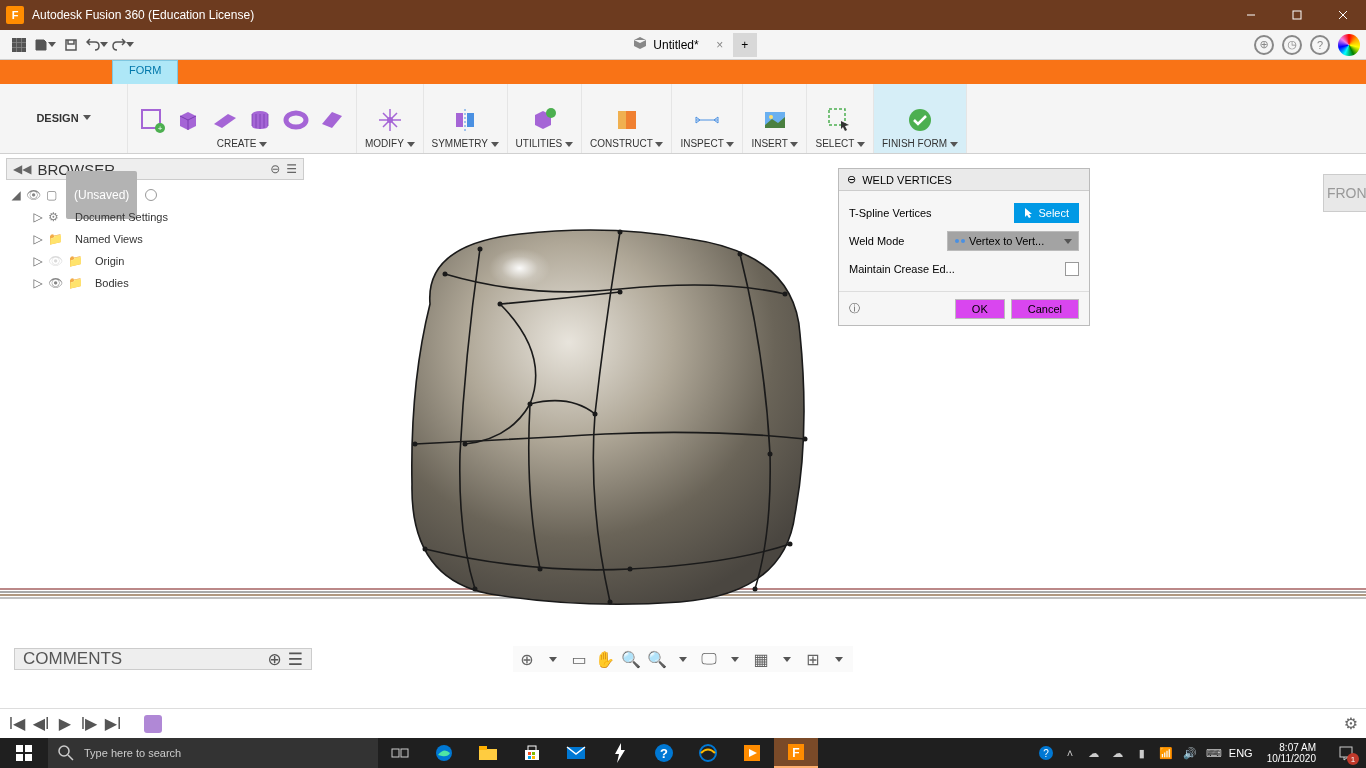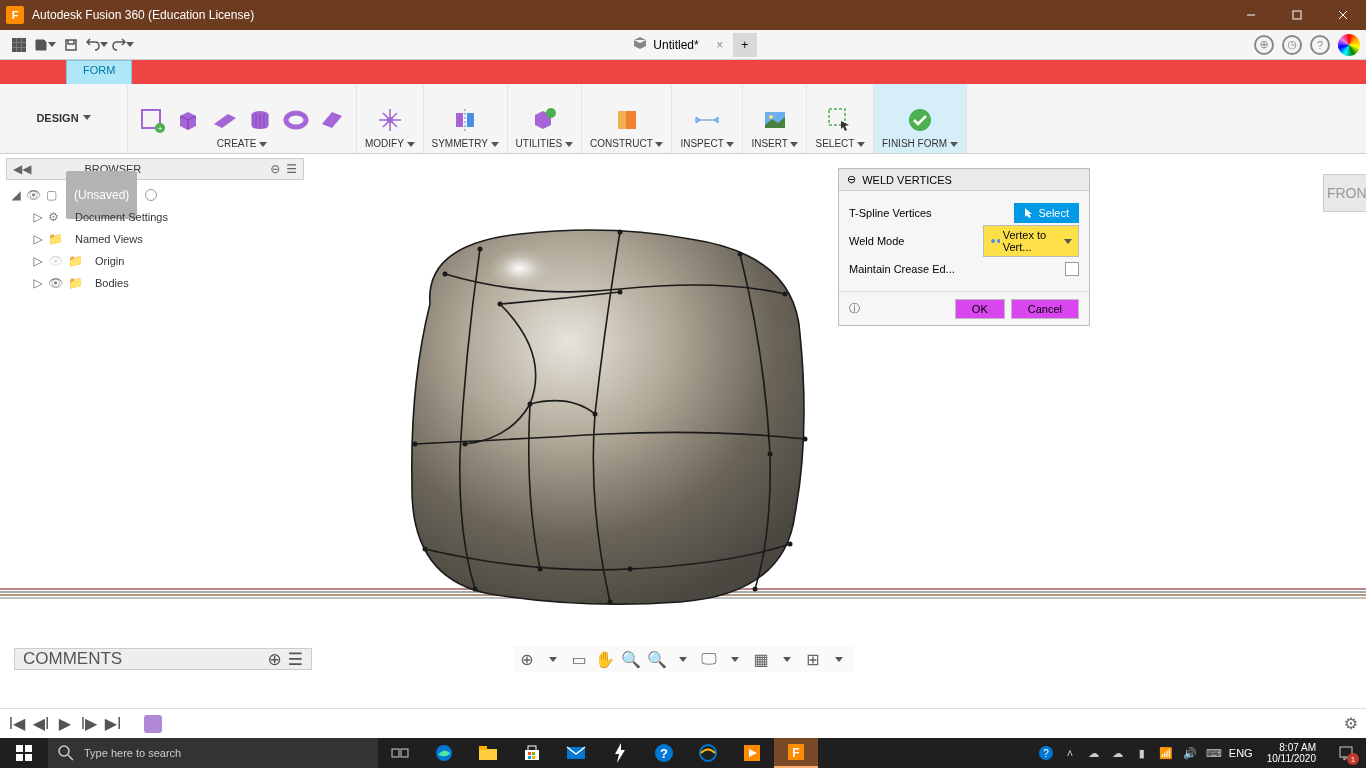--- a/index.html
+++ b/index.html
@@ -20,41 +20,41 @@
 .qabar .tab-center { flex: 1; display: flex; align-items: center; justify-content: center; }
 .qabar .file-tab { display: flex; align-items: center; gap: 6px; padding: 0 8px; }
 .qabar .file-tab .cube-icon svg { fill: #888; }
 .qabar .close-tab { width: 18px; height: 18px; display: flex; align-items: center; justify-content: center; color: #888; cursor: pointer; margin-left: 4px; }
 .qabar .plus-tab { width: 24px; height: 24px; background: #d8d8d8; display: flex; align-items: center; justify-content: center; cursor: pointer; margin-left: 4px; }
 .qabar .right-icons { display: flex; align-items: center; gap: 8px; margin-left: 8px; }
 .qabar .circle-icon { width: 20px; height: 20px; border: 2px solid #888; border-radius: 50%; display: flex; align-items: center; justify-content: center; font-size: 11px; color: #888; cursor: pointer; }
 .qabar .avatar { width: 22px; height: 22px; border-radius: 50%; background: conic-gradient(red,orange,yellow,green,cyan,blue,violet,red); cursor: pointer; }
 
 
-.tabrow { height: 24px; background: #ef4444; display: flex; padding-left: 66px; }
+.tabrow { height: 24px; background: #f97316; display: flex; padding-left: 112px; }
 .tabrow .tab { padding: 3px 16px; font-size: 11px; background: #aee7f7; color: #0077aa; border: 1px solid #7ec6e0; border-bottom: none; cursor: pointer; }
 
 
 .ribbon { height: 70px; background: #f5f5f5; border-bottom: 1px solid #d0d0d0; display: flex; align-items: stretch; }
 .ribbon-group { display: flex; flex-direction: column; align-items: center; justify-content: flex-end; border-right: 1px solid #e5e5e5; padding: 2px 8px 4px; }
 .ribbon-group.design { width: 128px; justify-content: center; }
 .ribbon-group .label { font-size: 10px; color: #333; margin-top: 2px; white-space: nowrap; }
 .ribbon-group .icons-row { display: flex; align-items: center; gap: 4px; }
 .ribbon-group .ribbon-icon { width: 32px; height: 32px; display: flex; align-items: center; justify-content: center; cursor: pointer; }
 .design-btn { font-size: 11px; font-weight: 600; color: #333; display: flex; align-items: center; gap: 4px; cursor: pointer; }
 .purple { fill: #a565d6; }
 .finish-check { background: #d6eef7; }
 
 
 .workspace { position: absolute; left: 0; top: 154px; right: 0; bottom: 40px; background: #fff; }
 
 
 .browser-panel { position: absolute; left: 6px; top: 4px; width: 298px; background: #f5f5f5; font-size: 12px; color: #333; }
 .browser-header { height: 22px; background: #eee; border: 1px solid #ccc; display: flex; align-items: center; padding: 0 6px; gap: 6px; }
-.browser-header .title { flex: 1; font-size: 11px; margin-left: 47px; }
+.browser-header .title { flex: 1; font-size: 15px; }
 .browser-header .sm-btn { cursor: pointer; color: #666; }
 .tree { background: #fff; padding: 4px 0; }
 .tree-row { display: flex; align-items: center; height: 22px; padding: 0 4px; gap: 4px; cursor: pointer; }
 .tree-row.root { background: transparent; }
 .tree-row.root .name-badge { background: #b3b3b3; color: #fff; padding: 17px 8px; border-radius: 2px; }
 .tree-row .expand { width: 12px; text-align: center; color: #666; }
 .tree-row .eye { width: 16px; color: #888; }
 .tree-row .ficon { width: 16px; color: #888; }
 .tree-row .name { font-size: 11px; margin-left: 7px; }
 .tree-row .indent-1 { width: 18px; }
@@ -62,21 +62,21 @@
 
 
 .dialog { position: absolute; left: 838px; top: 14px; width: 252px; background: #f6f6f6; border: 1px solid #bbb; font-size: 11px; }
 .dialog-header { height: 22px; background: #eaeaea; border-bottom: 1px solid #ccc; display: flex; align-items: center; padding: 0 8px; gap: 6px; }
 .dialog-header .collapse { cursor: pointer; }
 .dialog-header .title { font-size: 11px; }
 .dialog-body { padding: 8px 10px; }
 .dialog-row { display: flex; align-items: center; height: 28px; }
 .dialog-row .dlabel { flex: 1; }
 .select-btn { background: #0099e5; color: #fff; padding: 4px 10px; display: flex; align-items: center; gap: 4px; cursor: pointer; }
-.dropdown { border: 1px solid #bbb; background: #fde047; padding: 3px 6px; width: 96px; display: flex; align-items: center; gap: 0; cursor: pointer; justify-content: space-between; }
+.dropdown { border: 1px solid #bbb; background: #a3a3a3; padding: 3px 6px; width: 132px; display: flex; align-items: center; gap: 0; cursor: pointer; justify-content: space-between; }
 .checkbox { width: 14px; height: 14px; border: 1px solid #999; background: #fff; cursor: pointer; }
 .dialog-footer { height: 34px; border-top: 1px solid #ddd; display: flex; align-items: center; padding: 0 10px; gap: 6px; }
 .dialog-footer .info { width: 16px; color: #555; cursor: pointer; }
 .dialog-footer .spacer { flex: 1; }
 .dlg-btn { background: #d946ef; border: 1px solid #bbb; padding: 3px 16px; cursor: pointer; }
 
 
 .viewcube { position: absolute; right: 24px; top: 10px; width: 54px; height: 54px; }
 .viewcube .cube-face { position: absolute; left: 4px; top: 10px; width: 56px; height: 38px; background: #e8e8e8; border: 1px solid #ccc; display: flex; align-items: center; justify-content: center; font-size: 14px; color: #999; cursor: pointer; margin-left: 31px; }
 

